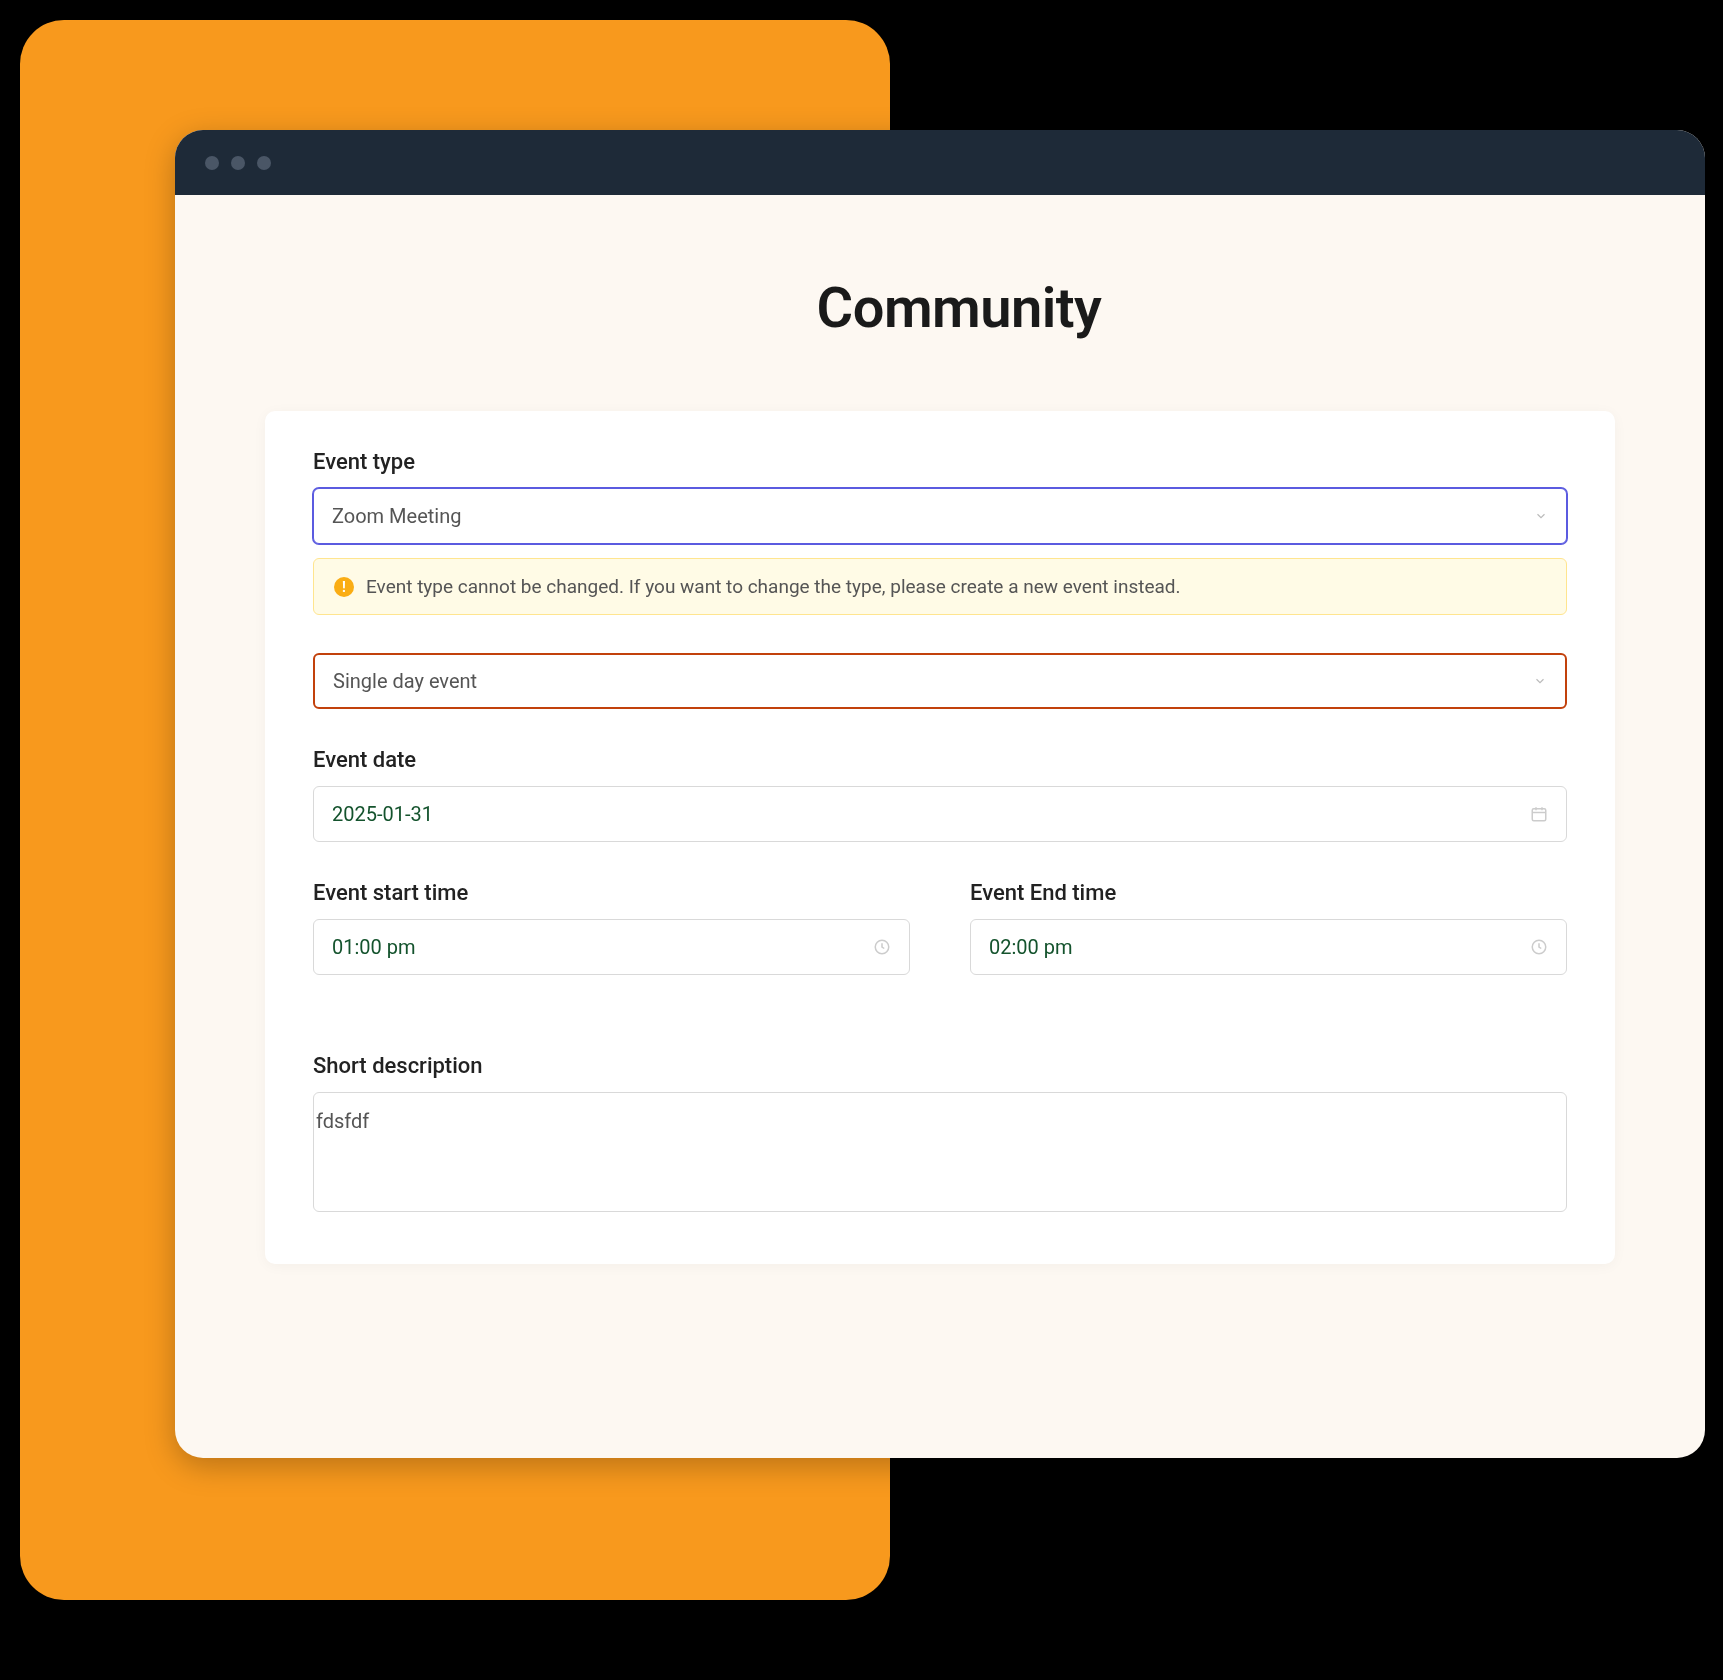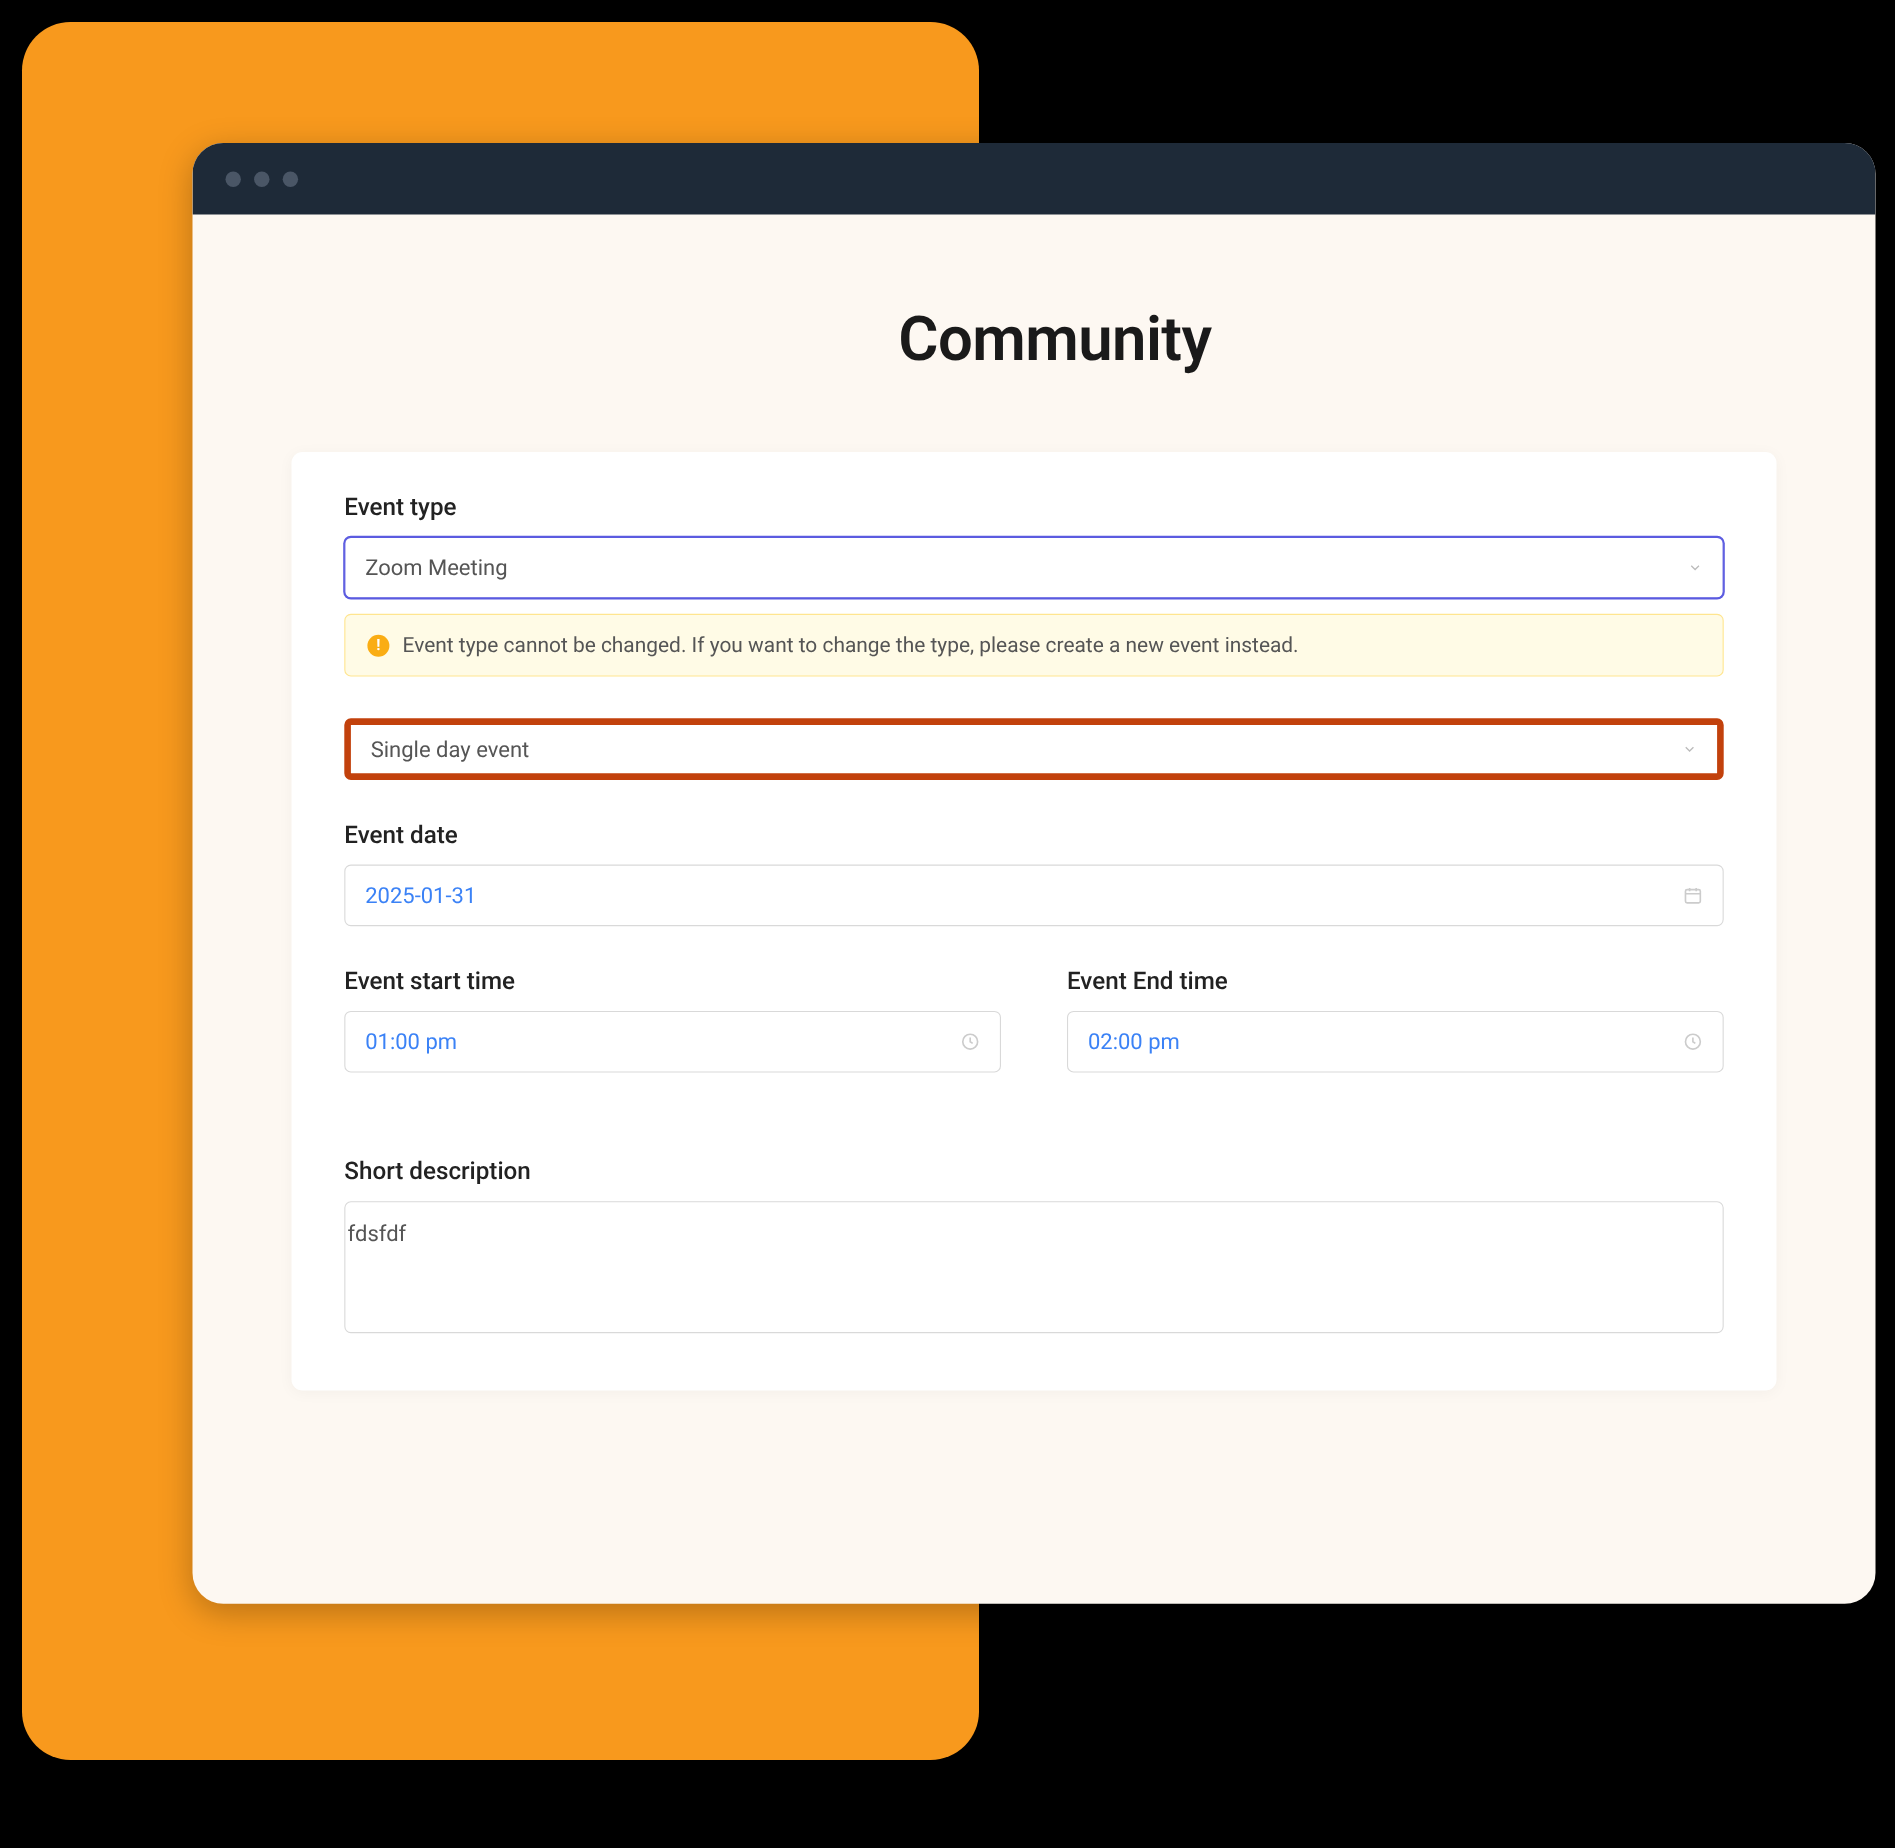--- a/index.html
+++ b/index.html
@@ -65,21 +65,21 @@
     .field-label {
       font-size: 22px;
       color: #222;
       font-weight: 500;
       margin-bottom: 14px;
       display: block;
     }
     .select-box {
       width: 100%;
       height: 56px;
-      border: 6px solid #c2410c;
+      border: 2px solid #c2410c;
       border-radius: 6px;
       padding: 0 18px;
       display: flex;
       align-items: center;
       justify-content: space-between;
       background: #fff;
       font-size: 20px;
       color: #555;
       cursor: pointer;
     }
@@ -122,21 +122,21 @@
       width: 100%;
       height: 56px;
       border: 1px solid #d9d9d9;
       border-radius: 6px;
       padding: 0 18px;
       display: flex;
       align-items: center;
       justify-content: space-between;
       background: #fff;
       font-size: 20px;
-      color: #3b82f6;
+      color: #14532d;
     }
     .input-icon { width: 18px; height: 18px; color: #ccc; }
     .time-row {
       display: flex;
       gap: 60px;
       margin-top: 38px;
     }
     .time-col { flex: 1; }
     .textarea-box {
       width: 100%;

